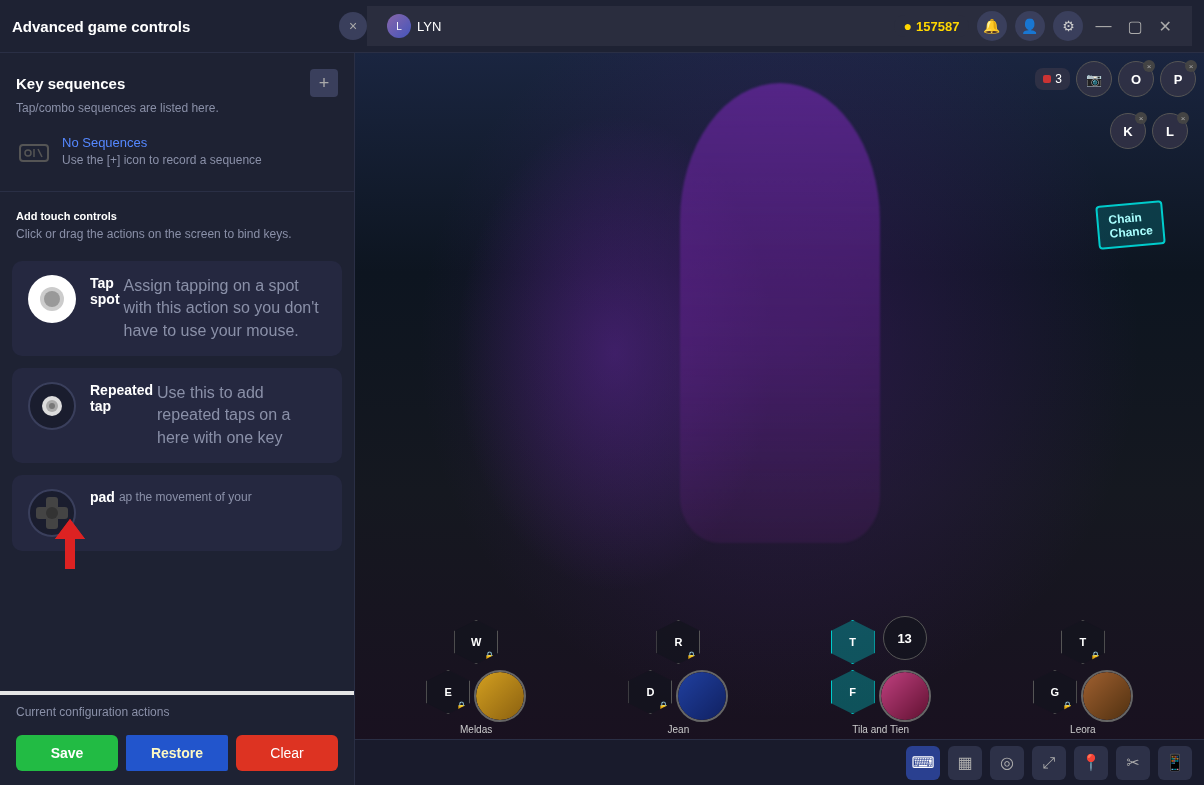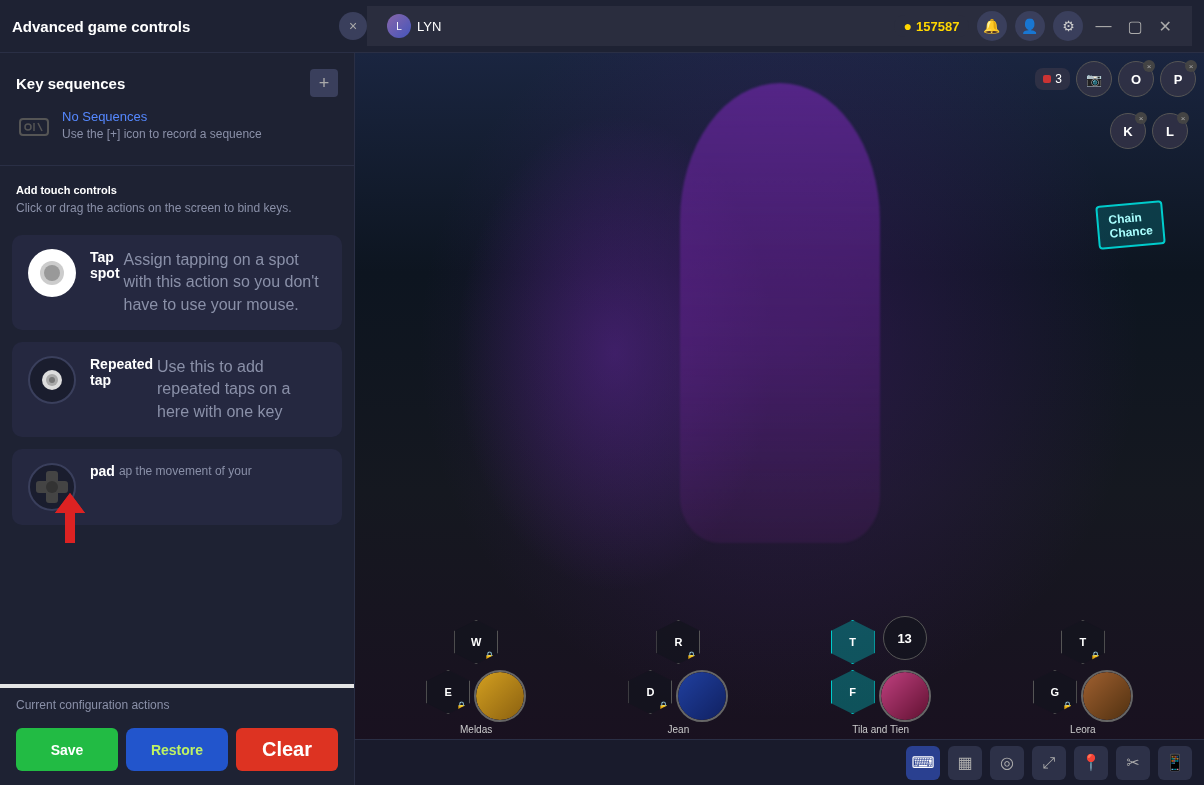--- a/index.html
+++ b/index.html
@@ -243,37 +243,37 @@
       border: none;
       border-radius: 6px;
       padding: 10px 18px;
       font-size: 14px;
       font-weight: 600;
       cursor: pointer;
       flex: 1;
     }
     .btn-restore {
       background: #2255cc;
-      color: #bef264;
+      color: #fef9c3;
       border: none;
-      border-radius: 8px;
+      border-radius: 2px;
       padding: 4px 18px;
       font-size: 14px;
       font-weight: 600;
       cursor: pointer;
       flex: 1;
     }
     .btn-clear {
       background: #dd3322;
       color: #fff;
       border: none;
       border-radius: 6px;
       padding: 10px 18px;
-      font-size: 20px;
-      font-weight: 700;
+      font-size: 14px;
+      font-weight: 400;
       cursor: pointer;
       flex: 1;
     }
 
     
     .game-viewport {
       flex: 1;
       position: relative;
       overflow: hidden;
       background: #0a0a1a;
@@ -467,20 +467,21 @@
 </div>
 
 <div class="main-layout">
 
   <div class="left-panel">
 
     <div class="section-header">
       <span class="section-title">Key sequences</span>
       <button class="add-btn">+</button>
     </div>
+    <div class="section-sub">Tap/combo sequences are listed here.</div>
 
     <div class="no-sequences-box">
       <div class="seq-icon">
         <svg width="32" height="32" viewBox="0 0 32 32" fill="none">
           <rect x="2" y="8" width="28" height="16" rx="3" stroke="#555" stroke-width="2"></rect>
           <circle cx="10" cy="16" r="3" stroke="#555" stroke-width="1.5"></circle>
           <line x1="16" y1="12" x2="16" y2="20" stroke="#555" stroke-width="1.5"></line>
           <line x1="20" y1="12" x2="24" y2="20" stroke="#555" stroke-width="1.5"></line>
         </svg>
       </div>

